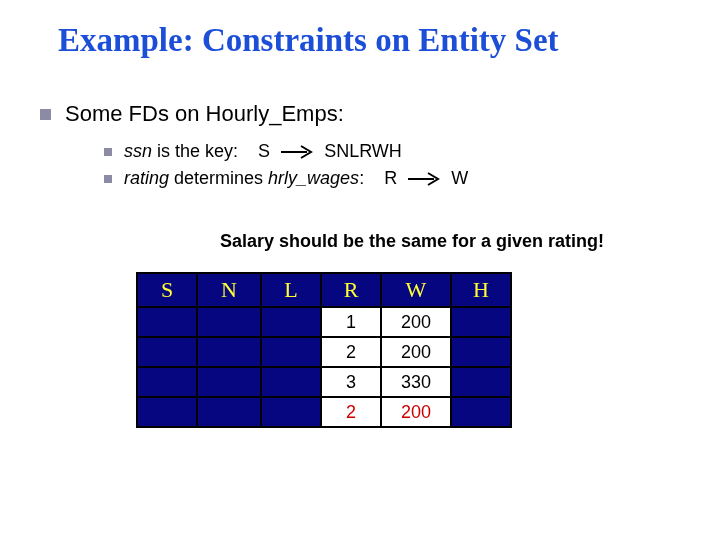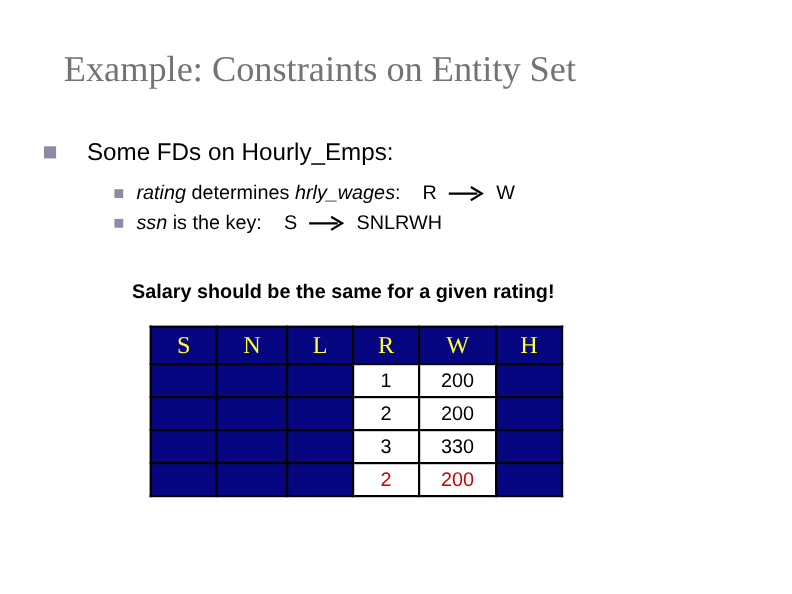--- a/index.html
+++ b/index.html
@@ -13,32 +13,31 @@
   }
   .slide {
     position: relative;
     width: 720px;
     height: 540px;
     box-sizing: border-box;
   }
   .title {
     font-family: "Times New Roman", Times, serif;
     font-size: 33px;
-    color: #737373;
+    color: #1d4ed8;
     padding: 22px 0 0 58px;
-    font-weight: 400;
-    margin-top: 24px;
+    font-weight: 700;
   }
   .bullets {
     padding: 42px 0 0 40px;
   }
   .b1 {
     display: flex;
     align-items: center;
-    gap: 28px;
+    gap: 14px;
     font-size: 22px;
   }
   .sq {
     width: 11px;
     height: 11px;
     background: #8b8ba6;
     flex: 0 0 auto;
   }
   .sq.small {
     width: 8px;
@@ -59,20 +58,21 @@
     display: inline-block;
     width: 36px;
     height: 14px;
     vertical-align: middle;
     margin: 0 4px;
   }
   .note {
     font-size: 18px;
     font-weight: 700;
     padding: 36px 16px 0 120px;
+    text-align: center;
   }
   .tablewrap {
     padding: 20px 0 0 136px;
   }
   table {
     border-collapse: collapse;
   }
   th, td {
     border: 2px solid #000;
     text-align: center;
@@ -114,42 +114,42 @@
 
 <div class="title">Example:  Constraints on Entity Set</div>
 
 <div class="bullets">
   <div class="b1">
     <span class="sq"></span>
     <span>Some FDs on Hourly_Emps:</span>
   </div>
 
   <div class="sub">
+    <div class="b2">
+      <span class="sq small"></span>
+      <span>
+        <span class="it">ssn</span><span> is the key:</span>&nbsp;&nbsp;&nbsp;&nbsp;<span>S</span>
+        <svg class="arrow" viewBox="0 0 36 14">
+          <line x1="2" y1="7" x2="28" y2="7" stroke="#000" stroke-width="2"></line>
+          <polyline points="22,1 32,7 22,13" fill="none" stroke="#000" stroke-width="2"></polyline>
+        </svg>
+        <span>SNLRWH</span>
+      </span>
+    </div>
     <div class="b2">
       <span class="sq small"></span>
       <span>
         <span class="it">rating</span><span> determines </span><span class="it">hrly_wages</span><span>:</span>&nbsp;&nbsp;&nbsp;&nbsp;<span>R</span>
         <svg class="arrow" viewBox="0 0 36 14">
           <line x1="2" y1="7" x2="28" y2="7" stroke="#000" stroke-width="2"></line>
           <polyline points="22,1 32,7 22,13" fill="none" stroke="#000" stroke-width="2"></polyline>
         </svg>
         <span>W</span>
       </span>
     </div>
-    <div class="b2">
-      <span class="sq small"></span>
-      <span>
-        <span class="it">ssn</span><span> is the key:</span>&nbsp;&nbsp;&nbsp;&nbsp;<span>S</span>
-        <svg class="arrow" viewBox="0 0 36 14">
-          <line x1="2" y1="7" x2="28" y2="7" stroke="#000" stroke-width="2"></line>
-          <polyline points="22,1 32,7 22,13" fill="none" stroke="#000" stroke-width="2"></polyline>
-        </svg>
-        <span>SNLRWH</span>
-      </span>
-    </div>
   </div>
 </div>
 
 <div class="note">Salary should be the same for a given rating!</div>
 
 <div class="tablewrap">
   <table>
     <thead>
       <tr id="header-row">
             <th class="col-s">S</th>

